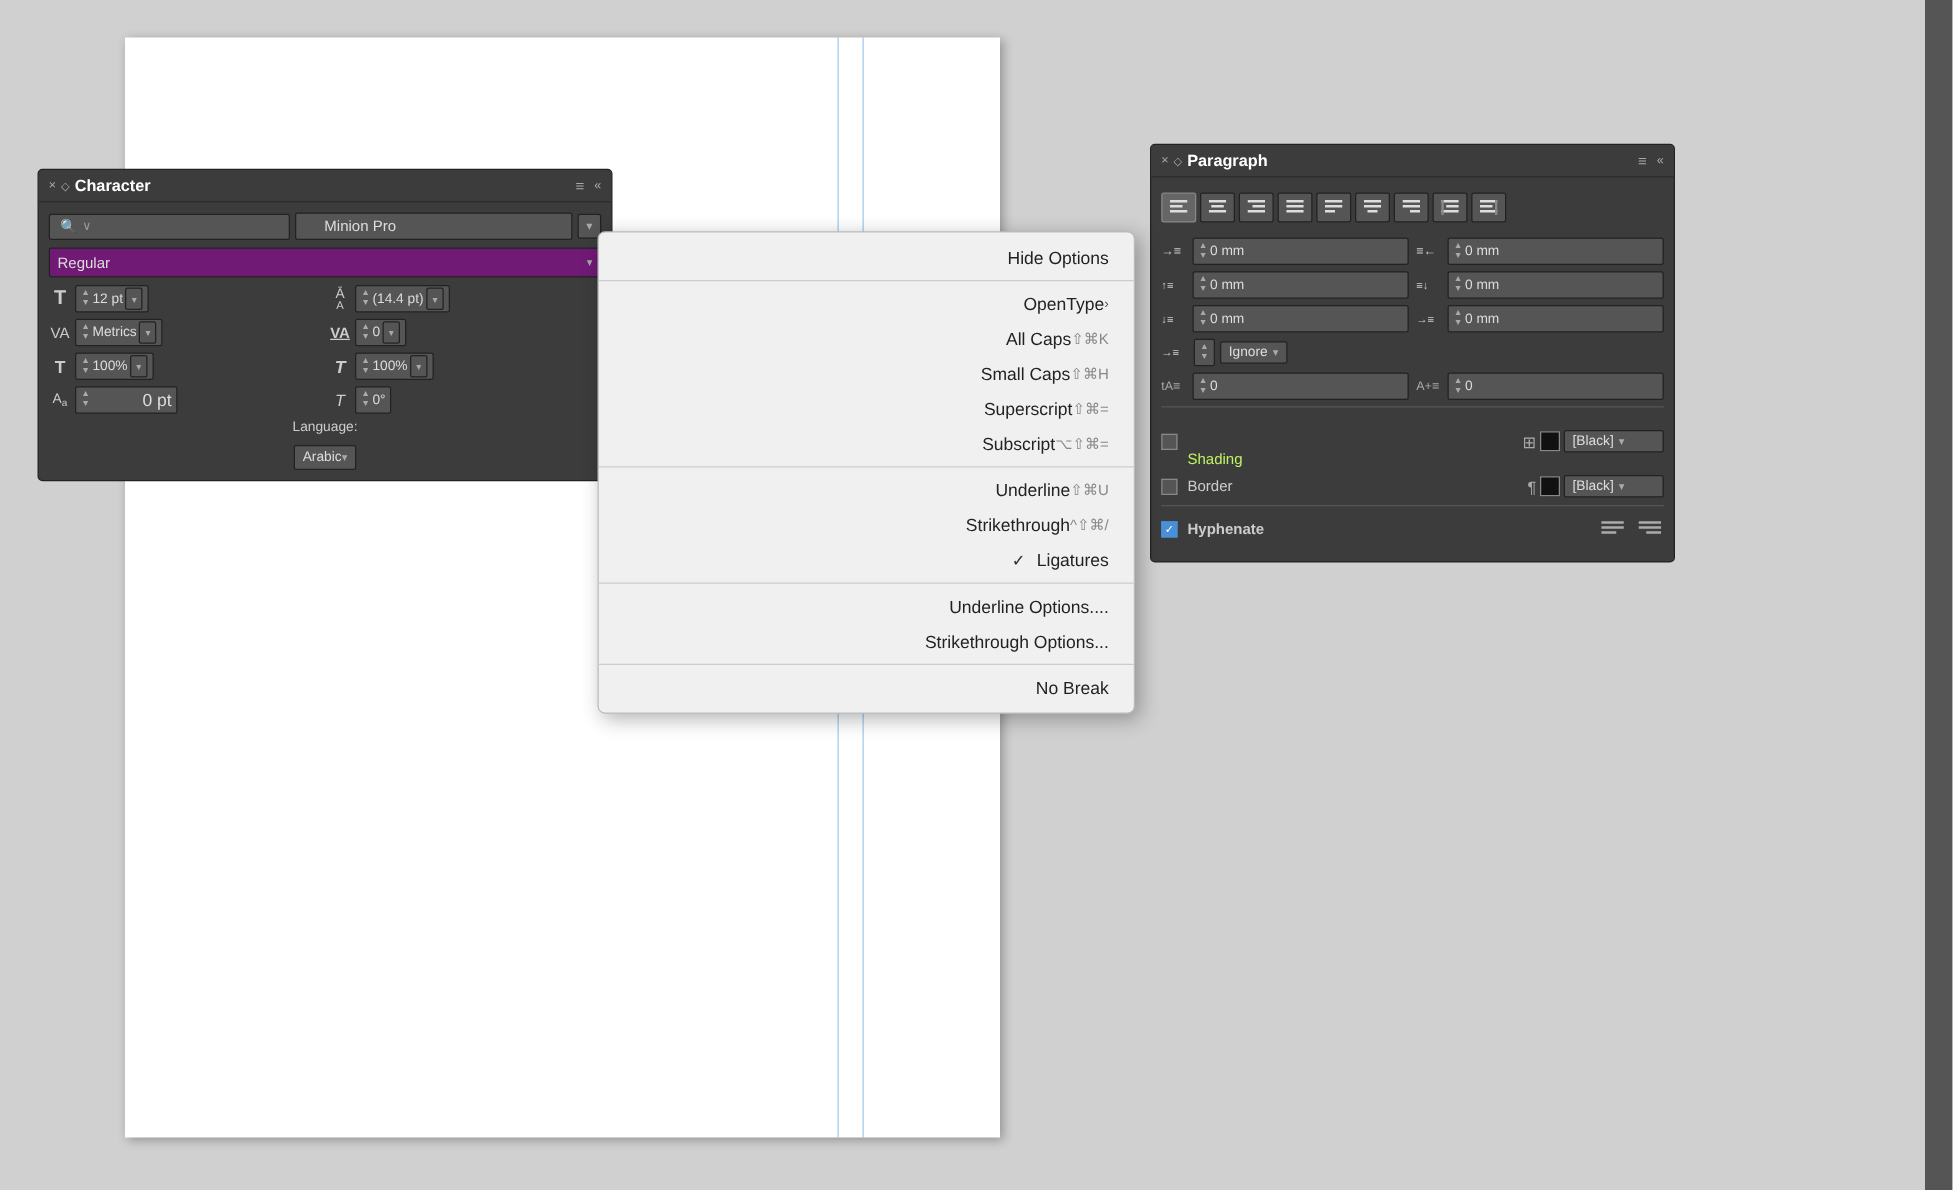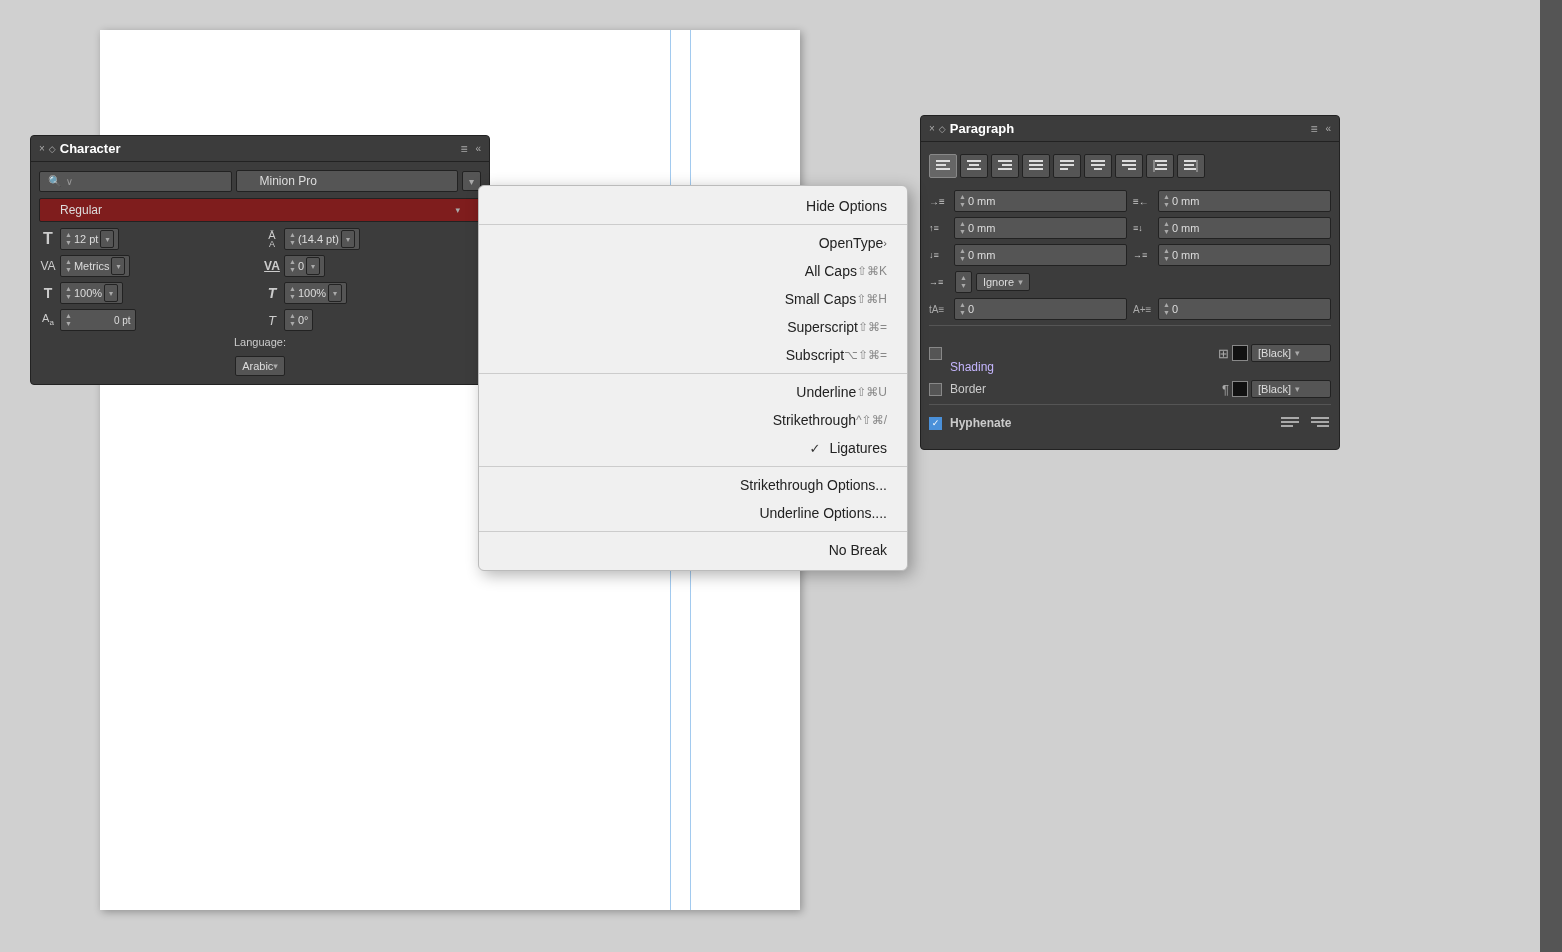--- a/index.html
+++ b/index.html
@@ -126,24 +126,24 @@
       border: 1px solid #222;
       color: #ddd;
       padding: 3px 22px;
       font-size: 12px;
       border-radius: 2px;
       display: flex;
       align-items: center;
     }
 
     .style-dropdown {
-      background: #7f1d1d;
+      background: #701a75;
       border: 1px solid #222;
       color: #ddd;
-      padding: 4px 20px;
+      padding: 4px 6px;
       font-size: 12px;
       border-radius: 2px;
       width: 100%;
       display: flex;
       align-items: center;
       justify-content: space-between;
       margin-bottom: 6px;
       cursor: pointer;
     }
 
@@ -550,21 +550,21 @@
     </div>
 
     <div class="char-row">
       <div class="char-field-group">
         <span class="field-icon" style="font-size:11px;">A<span style="font-size:8px;vertical-align:sub;">a</span></span>
         <div class="spinner-field">
           <div class="spinner-arrows">
             <span>▲</span>
             <span>▼</span>
           </div>
-          <span style="color:#ddd;font-size:10px;padding-left:40px;">0 pt</span>
+          <span style="color:#ddd;font-size:14px;padding-left:40px;">0 pt</span>
         </div>
       </div>
       <div class="char-field-group">
         <span class="field-icon" style="font-size:13px;font-style:italic;">T</span>
         <div class="spinner-field">
           <div class="spinner-arrows">
             <span>▲</span>
             <span>▼</span>
           </div>
           <span style="color:#ddd;font-size:11px;">0°</span>
@@ -654,28 +654,28 @@
       <span class="menu-checkmark">✓</span>
       <span>Ligatures</span>
     </div>
   </div>
 
   <div class="menu-separator"></div>
 
   <div class="menu-item">
     <div class="menu-item-left">
       <span class="menu-checkmark"></span>
+      <span>Underline Options....</span>
+    </div>
+  </div>
+
+  <div class="menu-item">
+    <div class="menu-item-left">
+      <span class="menu-checkmark"></span>
       <span>Strikethrough Options...</span>
-    </div>
-  </div>
-
-  <div class="menu-item">
-    <div class="menu-item-left">
-      <span class="menu-checkmark"></span>
-      <span>Underline Options....</span>
     </div>
   </div>
 
   <div class="menu-separator"></div>
 
   <div class="menu-item">
     <div class="menu-item-left">
       <span class="menu-checkmark"></span>
       <span>No Break</span>
     </div>
@@ -878,21 +878,21 @@
           </div>
           <span style="color:#ddd;font-size:11px;">0</span>
         </div>
       </div>
     </div>
 
     <div class="section-divider"></div>
 
     <div class="shading-row">
       <div class="checkbox"></div>
-      <span style="color:#c4b5fd;font-size:12px;margin-top:28px;">Shading</span>
+      <span style="color:#bef264;font-size:12px;margin-top:28px;">Shading</span>
       <div class="color-swatch-group">
         <span style="color:#aaa;font-size:13px;cursor:pointer;">⊞</span>
         <div class="color-swatch"></div>
         <div class="color-dropdown">
           <span>[Black]</span>
           <span class="dropdown-arrow">▾</span>
         </div>
       </div>
     </div>
 

